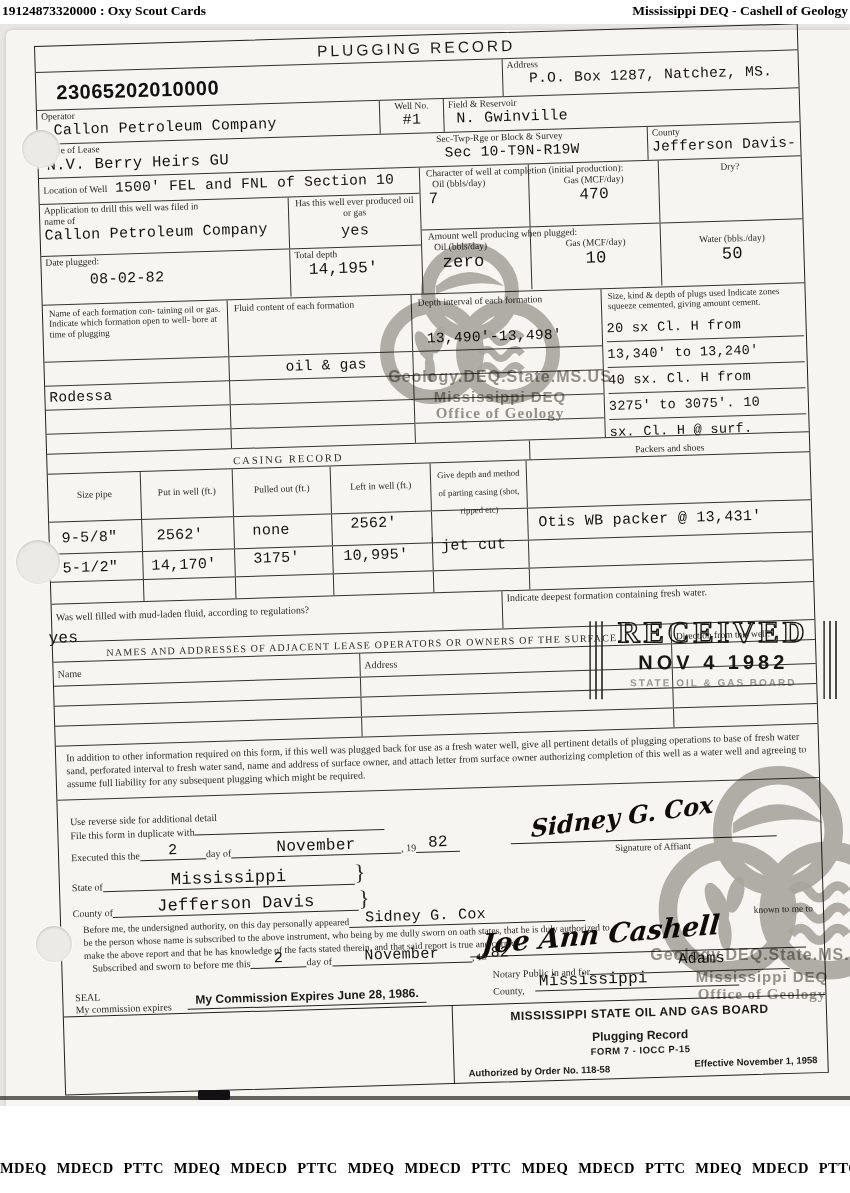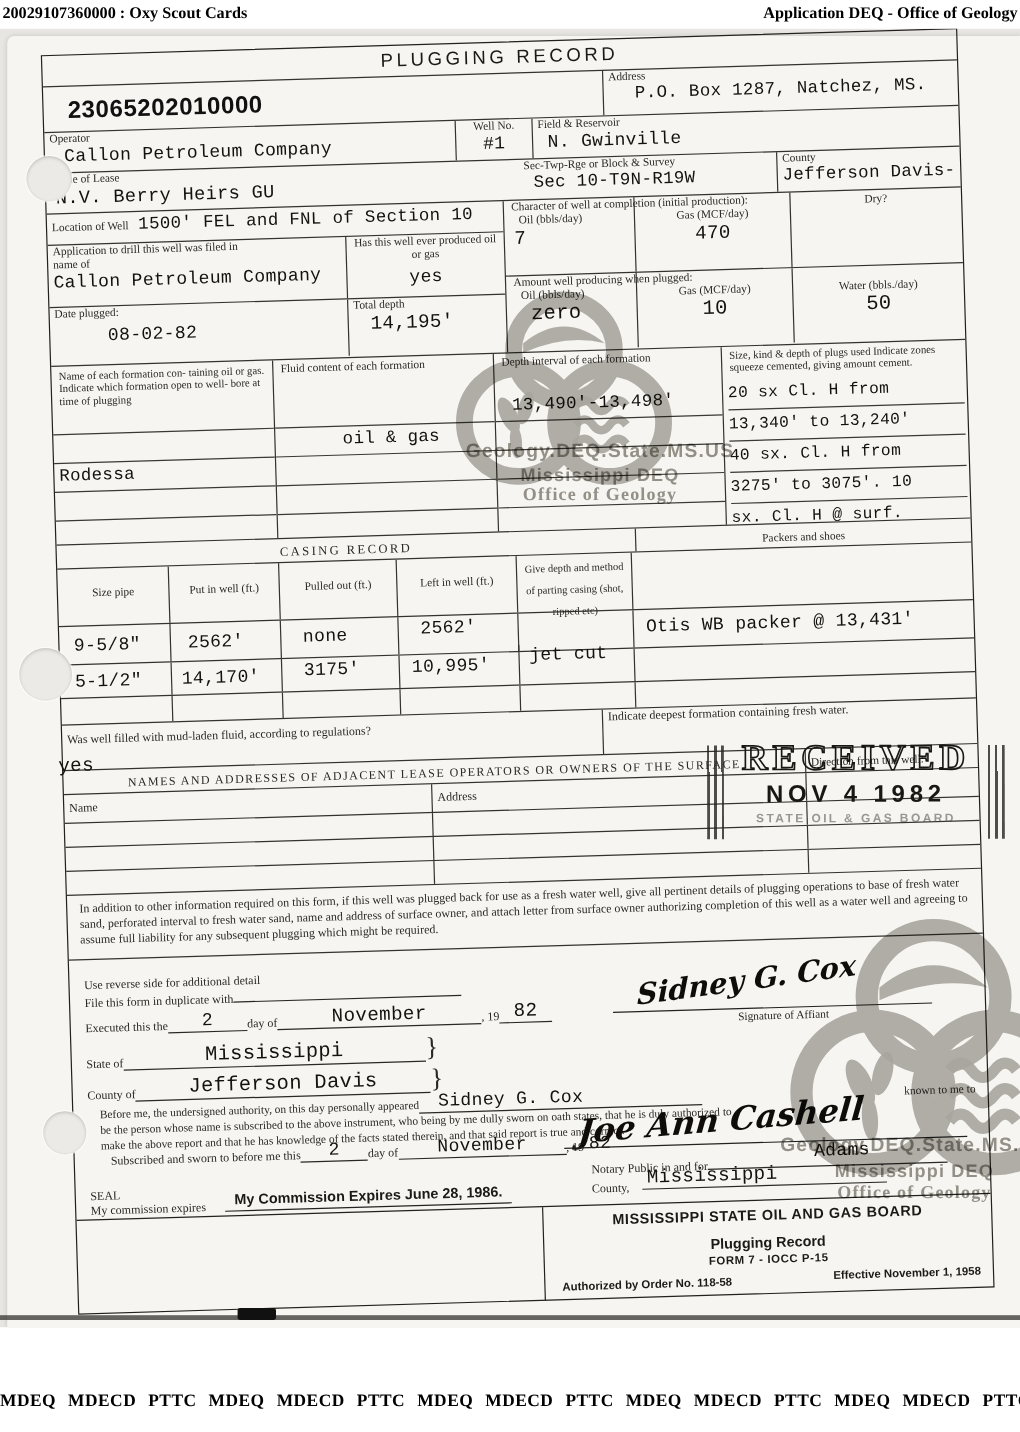--- a/index.html
+++ b/index.html
@@ -45,22 +45,22 @@
   .stamp .small{font:bold 10px "Liberation Sans",sans-serif;letter-spacing:2px;color:#4c4a45;opacity:.55;margin-top:3px;}
   .hatch{position:absolute;top:6px;width:14px;height:78px;
          background:repeating-linear-gradient(90deg,#24221e 0 2px,transparent 2px 6px);opacity:.8;}
 </style>
 </head>
 <body>
 
 <div class="page">
 
   <div class="topbar">
-    <span class="l">20029107360000 : Oxy Scout Cards</span>
-    <span class="r">Application DEQ - Office of Geology</span>
+    <span class="l">19124873320000 : Oxy Scout Cards</span>
+    <span class="r">Mississippi DEQ - Cashell of Geology</span>
   </div>
 
   <div class="scan">
     <div class="paper"></div>
 
     <div class="form">
 
       <div class="row title-row">
         <span class="title">PLUGGING RECORD</span>
       </div>

